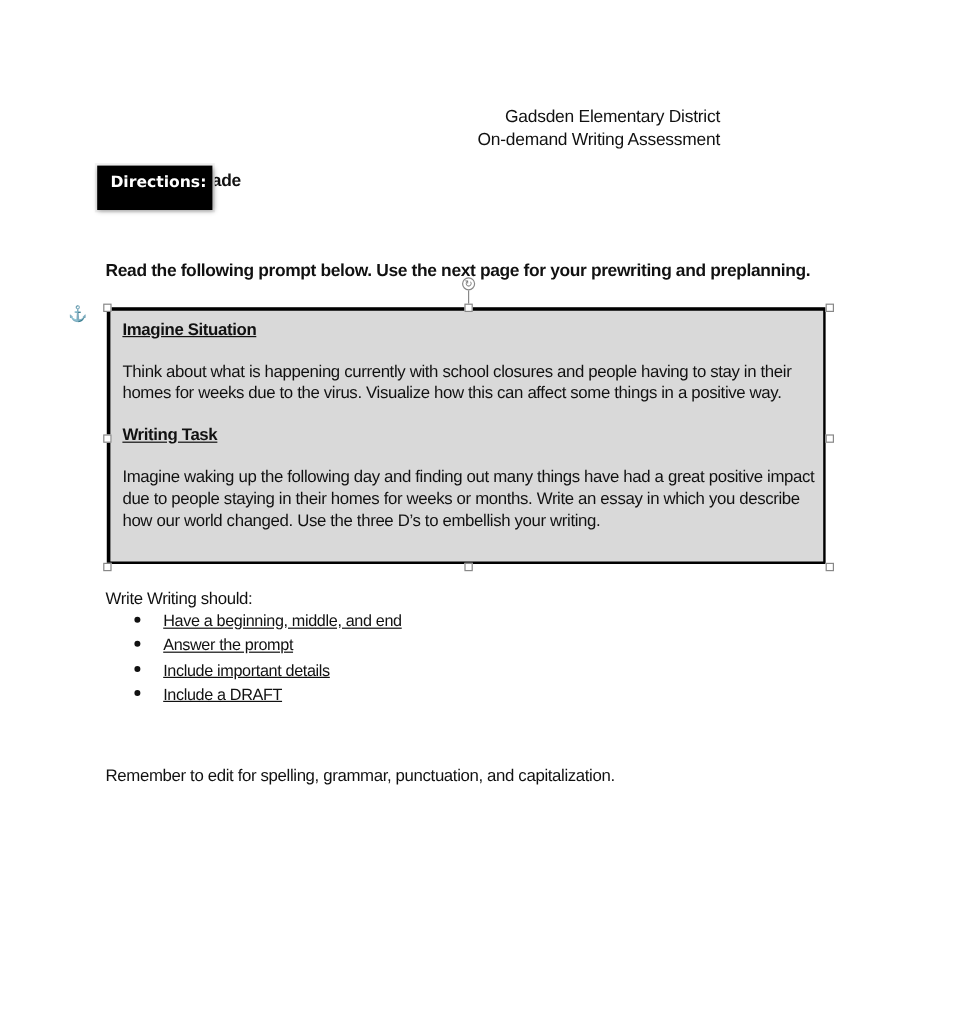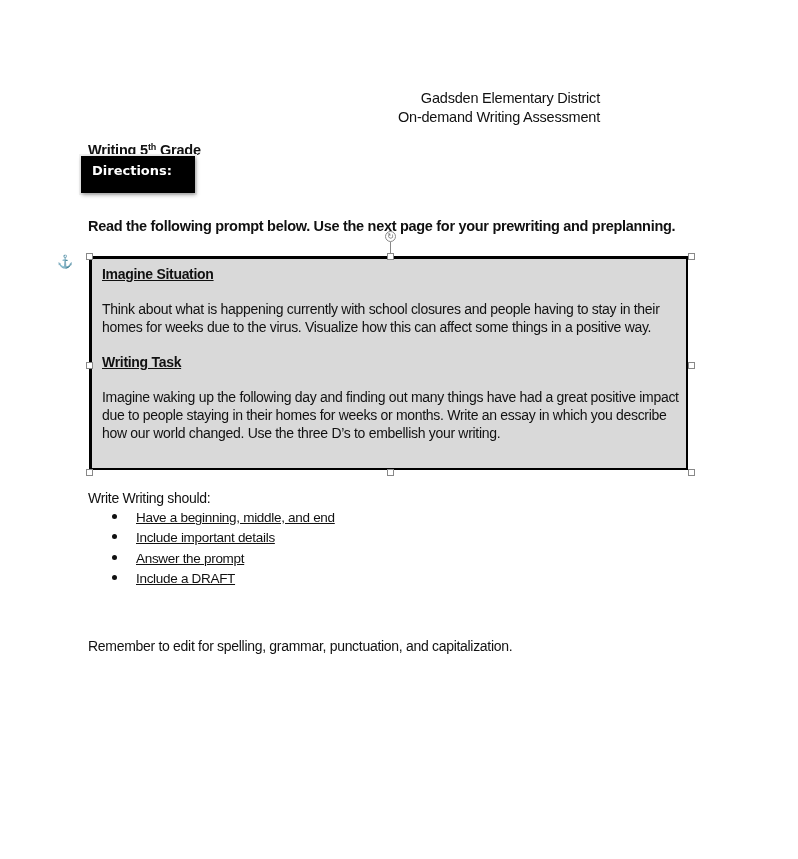--- a/index.html
+++ b/index.html
@@ -39,22 +39,22 @@
       font-weight: bold;
       letter-spacing: -0.2px;
     }
     .grade-title sup {
       font-size: 9px;
       vertical-align: 5px;
     }
     .directions-box {
       position: absolute;
       left: 81px;
-      top: 156px;
-      width: 114px;
+      top: 138px;
+      width: 96px;
       height: 37px;
       background: #000000;
       box-shadow: 1px 2px 4px rgba(0,0,0,0.35), 0 0 0 2px #f2f2f2;
     }
     .directions-label {
       position: absolute;
       left: 11px;
       top: 7px;
       color: #ffffff;
       font-family: "DejaVu Sans", sans-serif;
@@ -219,20 +219,20 @@
   <div class="handle" style="left:86px; top:362px;"></div>
   <div class="handle" style="left:688px; top:362px;"></div>
   <div class="handle" style="left:86px; top:469px;"></div>
   <div class="handle" style="left:387px; top:469px;"></div>
   <div class="handle" style="left:688px; top:469px;"></div>
 
   <div class="should-label">Write Writing should:</div>
 
   <ul class="bullets">
     <li><span class="dot"></span><span>Have a beginning, middle, and end</span></li>
+    <li><span class="dot"></span><span>Answer the prompt</span></li>
     <li><span class="dot"></span><span>Include important details</span></li>
-    <li><span class="dot"></span><span>Answer the prompt</span></li>
     <li><span class="dot"></span><span>Include a DRAFT</span></li>
   </ul>
 
   <div class="reminder">Remember to edit for spelling, grammar, punctuation, and capitalization.</div>
 
 </div>
 
 </body></html>

